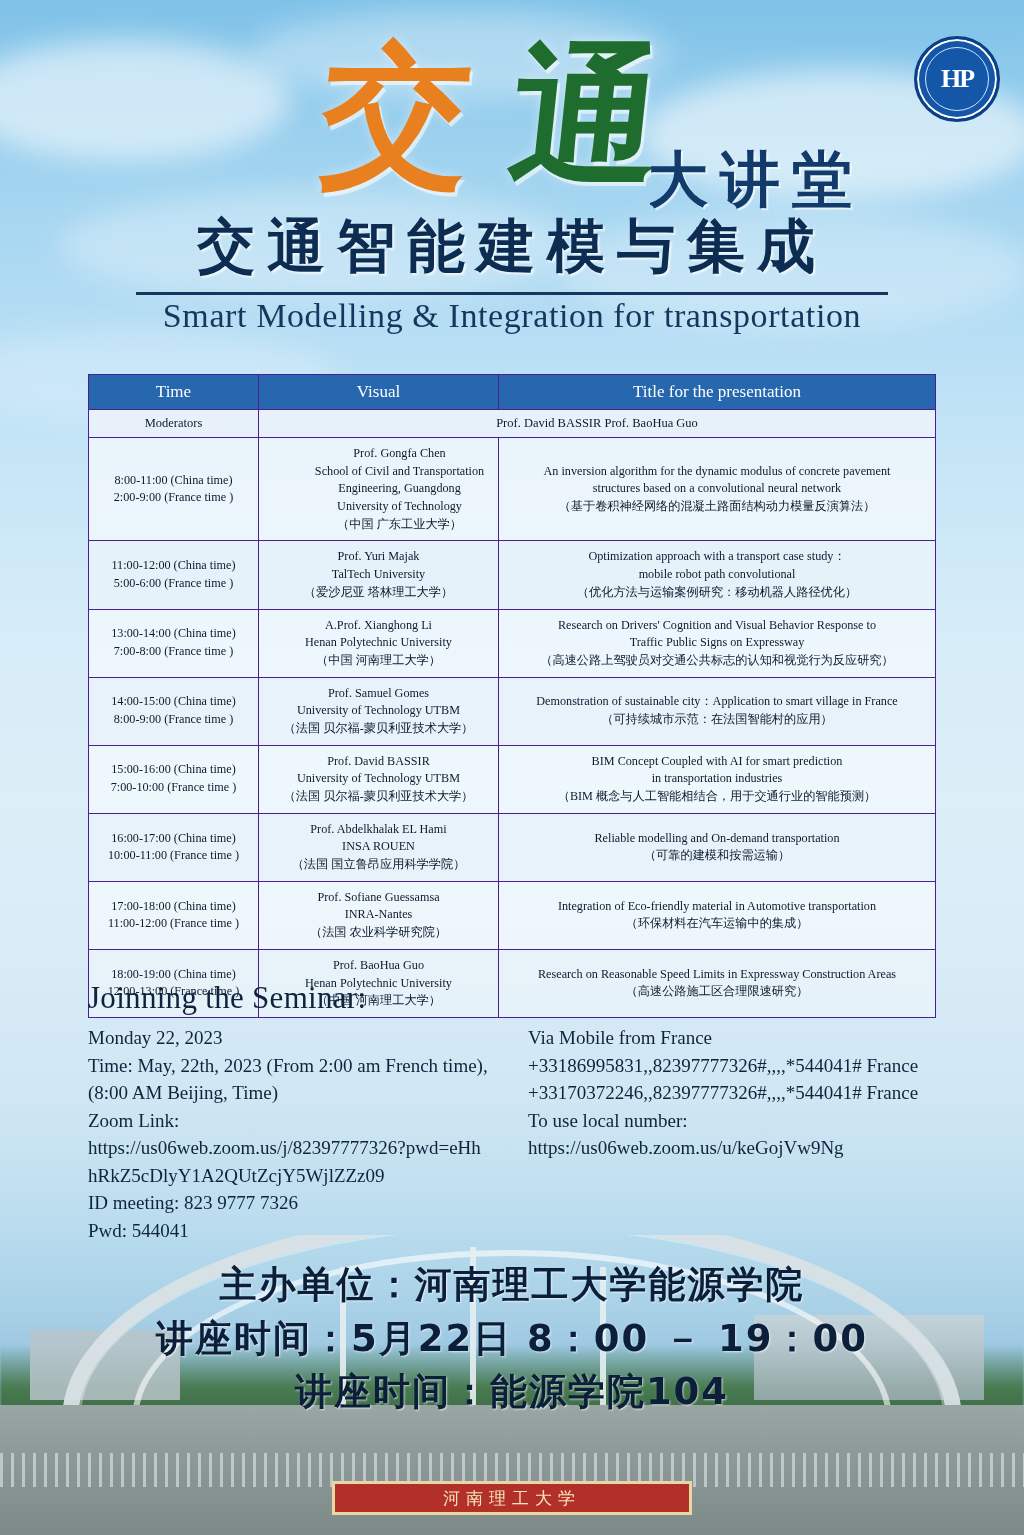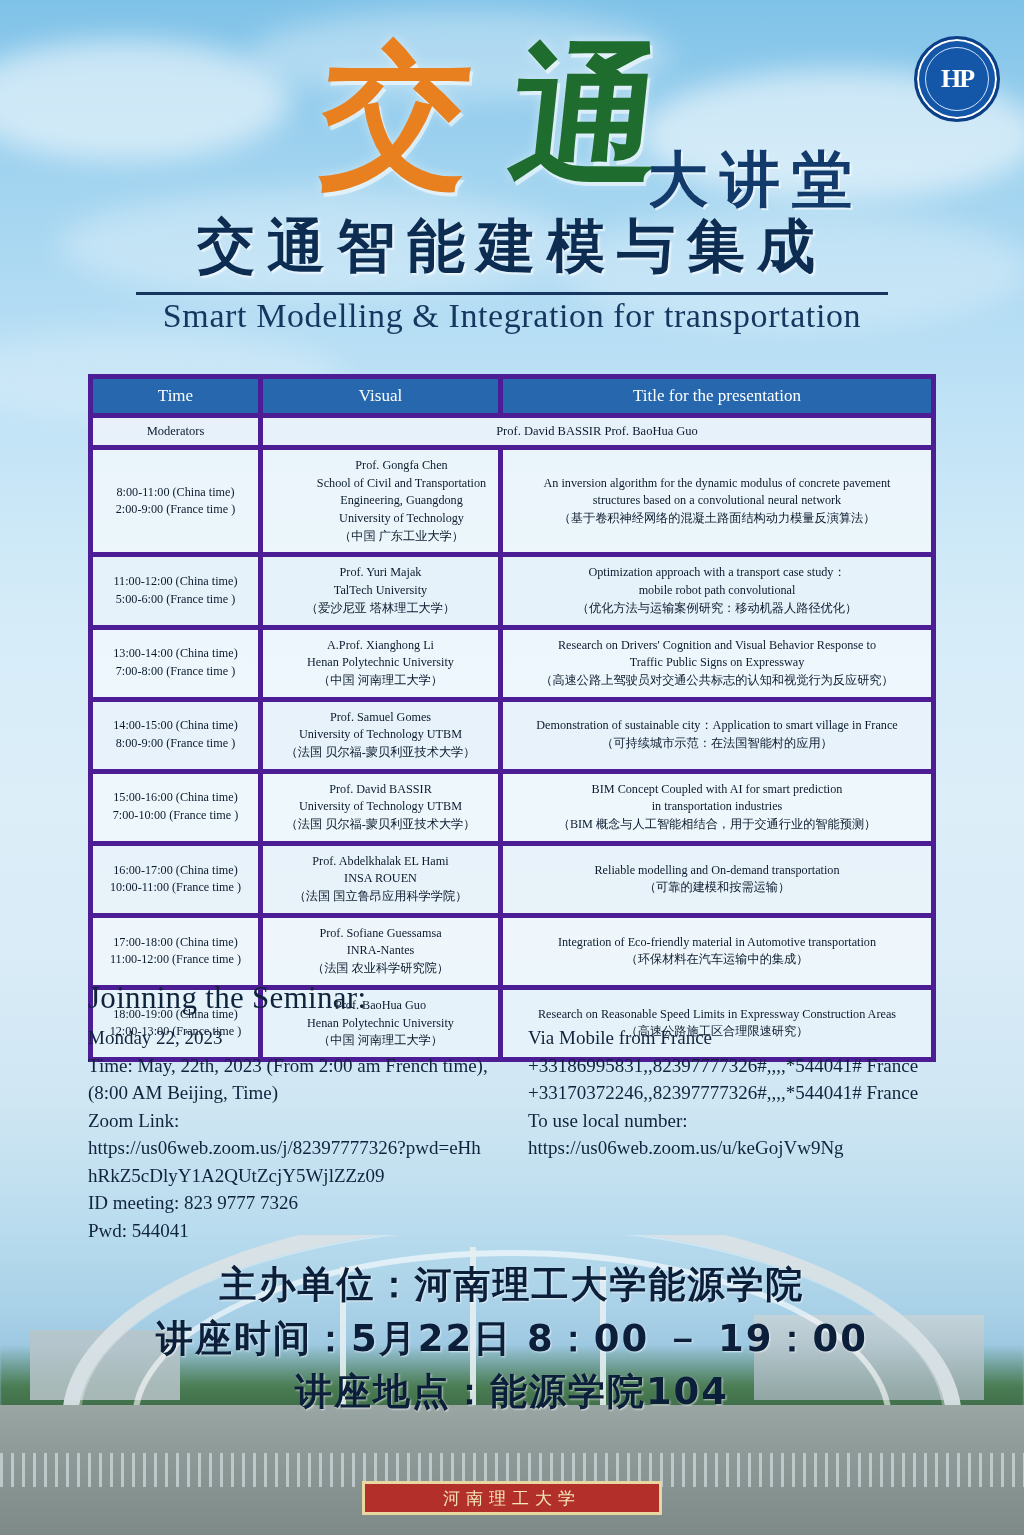--- a/index.html
+++ b/index.html
@@ -63,21 +63,21 @@
     width:760px; height:170px;
     border-top-left-radius:380px 170px; border-top-right-radius:380px 170px;
     border:6px solid rgba(255,255,255,.6);
     border-bottom:none;
   }
   .mast {
     position:absolute; bottom:118px; width:6px; background:#e6eef1; opacity:.9;
   }
   .redsign {
     position:absolute; left:50%; transform:translateX(-50%); bottom:20px;
-    width:300px; height:34px; background:#b3302a; border:3px solid #e8d7a0;
+    width:360px; height:34px; background:#b3302a; border:3px solid #e8d7a0;
     color:#f3e6b8; font-size:17px; letter-spacing:6px; text-align:center; line-height:30px;
   }
   .fence {
     position:absolute; bottom:48px; left:0; width:100%; height:34px;
     background:repeating-linear-gradient(90deg,#cfd8db 0 3px, rgba(0,0,0,0) 3px 11px);
     opacity:.75;
   }
 
   
   .logo {
@@ -128,21 +128,21 @@
   .title-en {
     font-family:"Liberation Serif", serif;
     font-size:34px; color:#15365e; letter-spacing:.6px;
   }
 
   
   .tbl-wrap {
     position:absolute; left:88px; top:374px; width:848px;
   }
   table { border-collapse:collapse; width:100%; background:rgba(255,255,255,.55); }
-  th, td { border:5px solid #4c1d95; }
+  th, td { border:1px solid #4c1d95; }
   thead th {
     background:#2767ad; color:#ffffff; font-size:17px; font-weight:normal;
     padding:7px 4px; text-align:center;
   }
   .mod-row td {
     background:rgba(232,240,250,.75); font-size:12.5px; padding:6px 20px; text-align:center;
   }
   tbody td {
     font-size:12.2px; padding:7px 5px; text-align:center; color:#0b1b2e;
     background:rgba(226,238,248,.55);
@@ -328,14 +328,14 @@
 +33186995831,,82397777326#,,,,*544041# France
 +33170372246,,82397777326#,,,,*544041# France
 To use local number:
 https://us06web.zoom.us/u/keGojVw9Ng</div>
   </div>
 </div>
 
 <div class="foot">
   <div>主办单位：河南理工大学能源学院</div>
   <div>讲座时间：5月22日 8：00 － 19：00</div>
-  <div>讲座地点：能源学院104</div>
+  <div>讲座时间：能源学院104</div>
 </div>
 
 </body></html>

